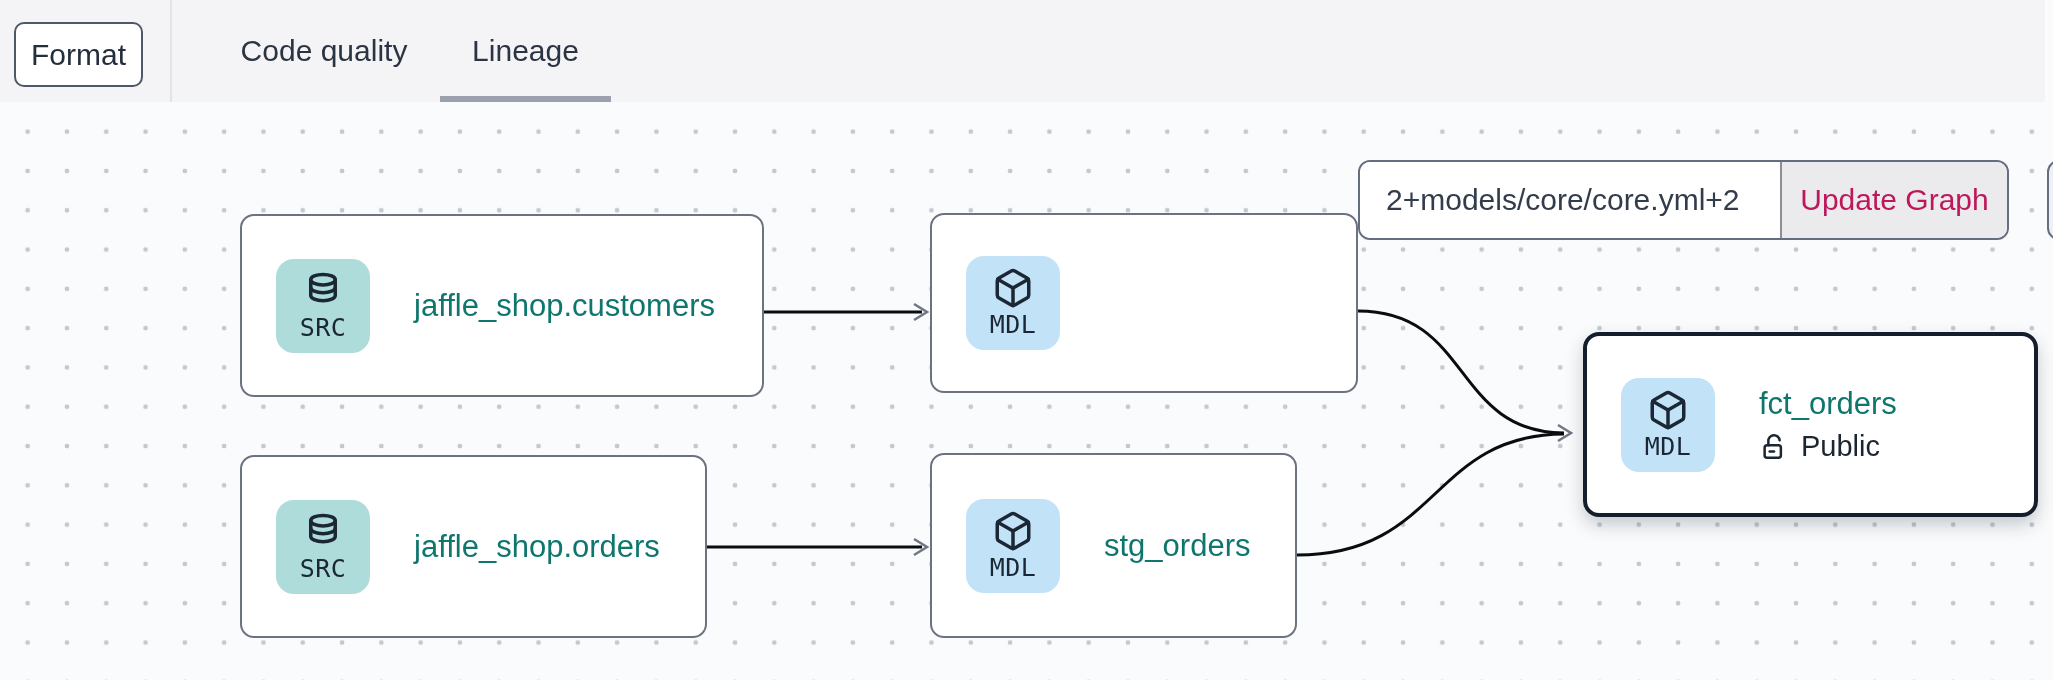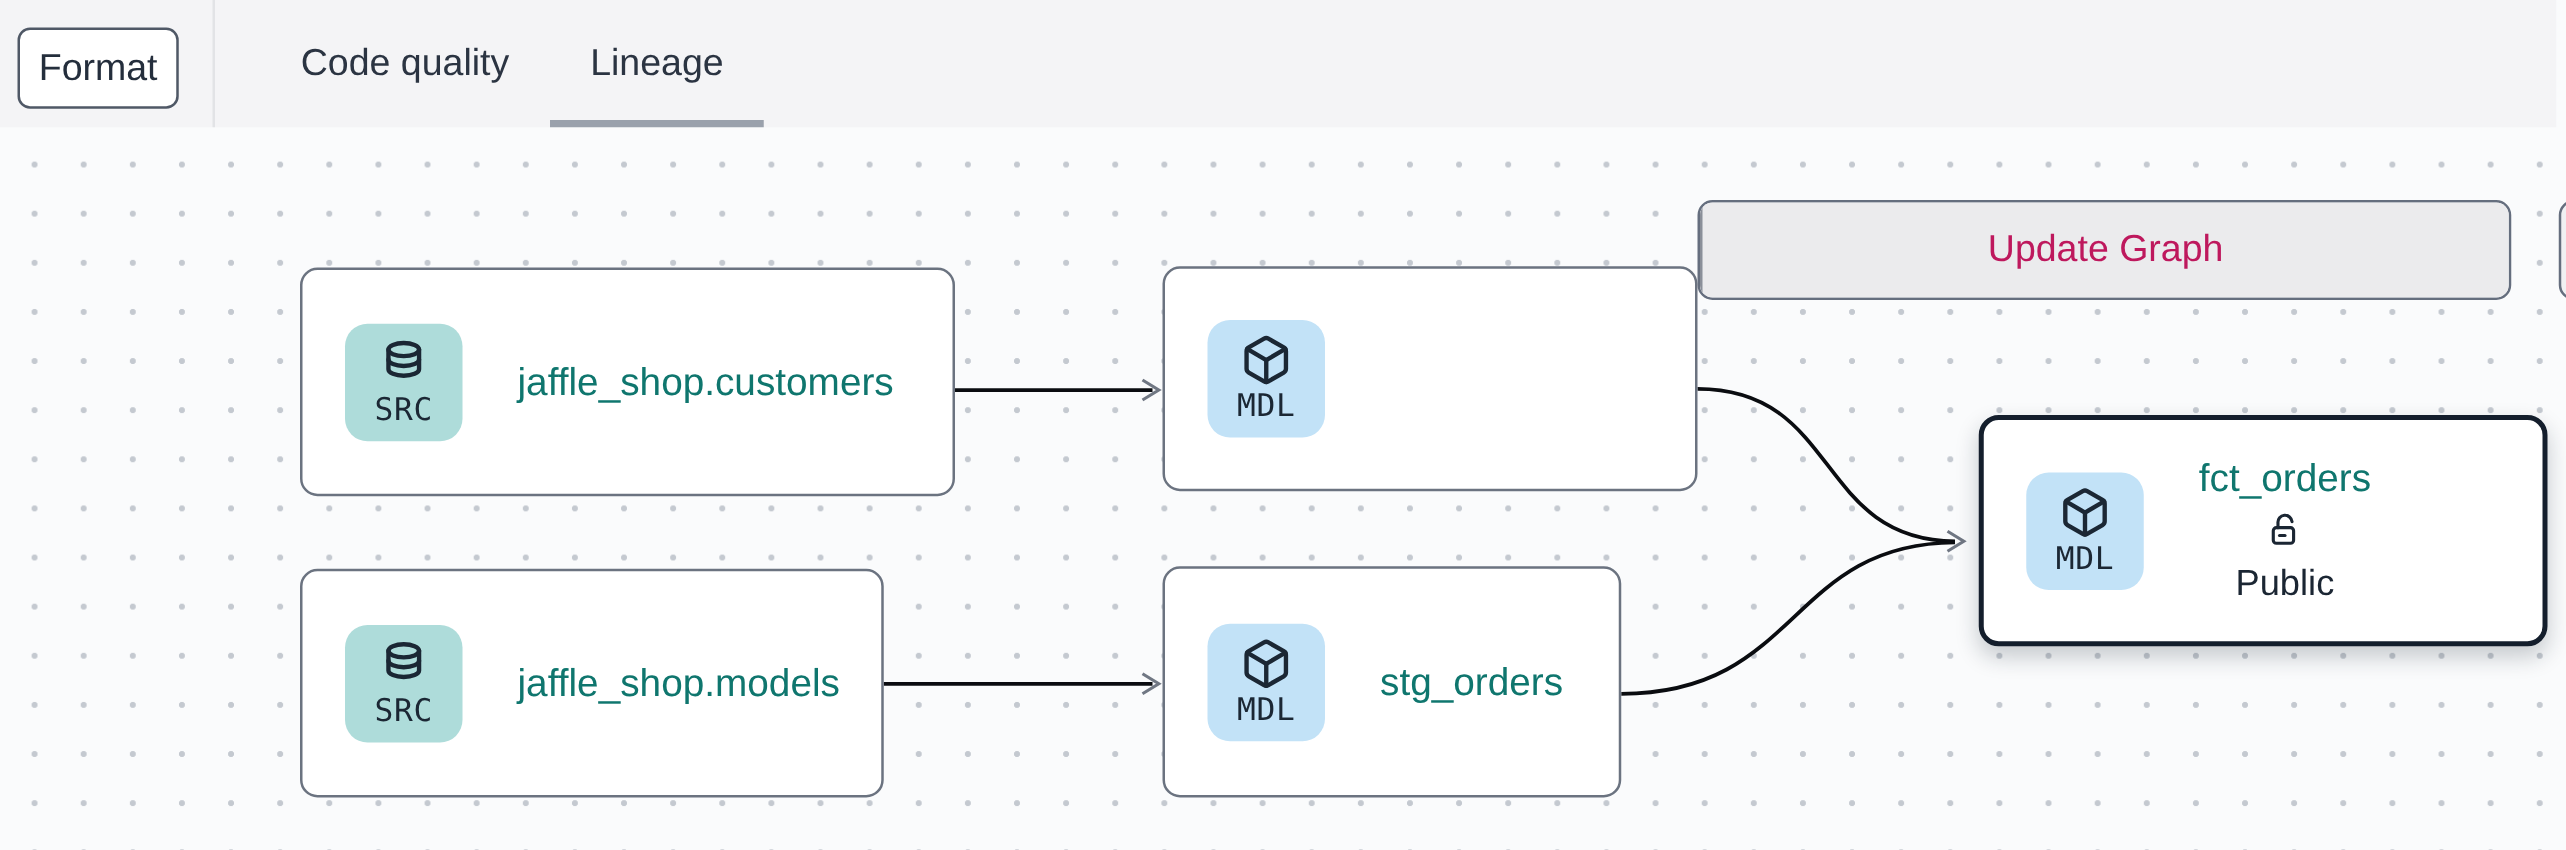--- a/index.html
+++ b/index.html
@@ -75,21 +75,21 @@
   .icon-tile.src { background:#aedcda; }
   .icon-tile.mdl { background:#c2e2f7; }
   .icon-tile svg { width:42px; height:42px; stroke:#1b2734; stroke-width:2; fill:none;
     stroke-linecap:round; stroke-linejoin:round; }
   .icon-badge {
     font-family:"DejaVu Sans Mono", monospace;
     font-size:25px; color:#1b2734; margin-top:1px; letter-spacing:0.5px;
   }
   .node-label { font-size:31px; color:#0f766e; white-space:nowrap; }
   .node-text-col { display:flex; flex-direction:column; gap:8px; }
-  .access-row { display:flex; align-items:center; gap:12px; font-size:29px; color:#1b2633;flex-direction:column; }
+  .access-row { display:flex; align-items:center; gap:12px; font-size:29px; color:#1b2633; }
   .access-row svg { width:30px; height:30px; stroke:#1b2633; stroke-width:2; fill:none;
     stroke-linecap:round; stroke-linejoin:round; }
 
   #node-src-customers { left:240px; top:112px; width:524px; height:183px; }
   #node-stg-customers { left:930px; top:111px; width:428px; height:180px; }
   #node-src-orders    { left:240px; top:353px; width:467px; height:183px; }
   #node-stg-orders    { left:930px; top:351px; width:367px; height:185px; }
   #node-fct-orders    { left:1583px; top:230px; width:455px; height:185px; }
 
   
@@ -176,21 +176,21 @@
 
   <div class="node" id="node-src-orders">
     <span class="icon-tile src">
       <svg viewBox="0 0 24 24">
         <ellipse cx="12" cy="5.5" rx="7" ry="3"></ellipse>
         <path d="M5 5.5v4.5c0 1.66 3.13 3 7 3s7-1.34 7-3V5.5"></path>
         <path d="M5 10v4.5c0 1.66 3.13 3 7 3s7-1.34 7-3V10"></path>
       </svg>
       <span class="icon-badge">SRC</span>
     </span>
-    <span class="node-label">jaffle_shop.models</span>
+    <span class="node-label">jaffle_shop.orders</span>
   </div>
 
   <div class="node" id="node-stg-orders">
     <span class="icon-tile mdl">
       <svg viewBox="0 0 24 24">
         <path d="M21 16V8a2 2 0 0 0-1-1.73l-7-4a2 2 0 0 0-2 0l-7 4A2 2 0 0 0 3 8v8a2 2 0 0 0 1 1.73l7 4a2 2 0 0 0 2 0l7-4A2 2 0 0 0 21 16z"></path>
         <polyline points="3.27 6.96 12 12.01 20.73 6.96"></polyline>
         <line x1="12" y1="22.08" x2="12" y2="12"></line>
       </svg>
       <span class="icon-badge">MDL</span>
@@ -214,17 +214,18 @@
           <rect x="4.5" y="10.5" width="13" height="10" rx="2"></rect>
           <path d="M7.5 10.5 V7.5 a4.5 4.5 0 0 1 9 -0.8"></path>
           <line x1="8.5" y1="15.5" x2="12" y2="15.5"></line>
         </svg>
         <span>Public</span>
       </span>
     </span>
   </div>
 
   <div class="graph-controls">
+    <div class="selector-input">2+models/core/core.yml+2</div>
     <div class="update-graph-btn">Update Graph</div>
   </div>
   <div class="clipped-control"></div>
 
 </div>
 
 </body></html>

